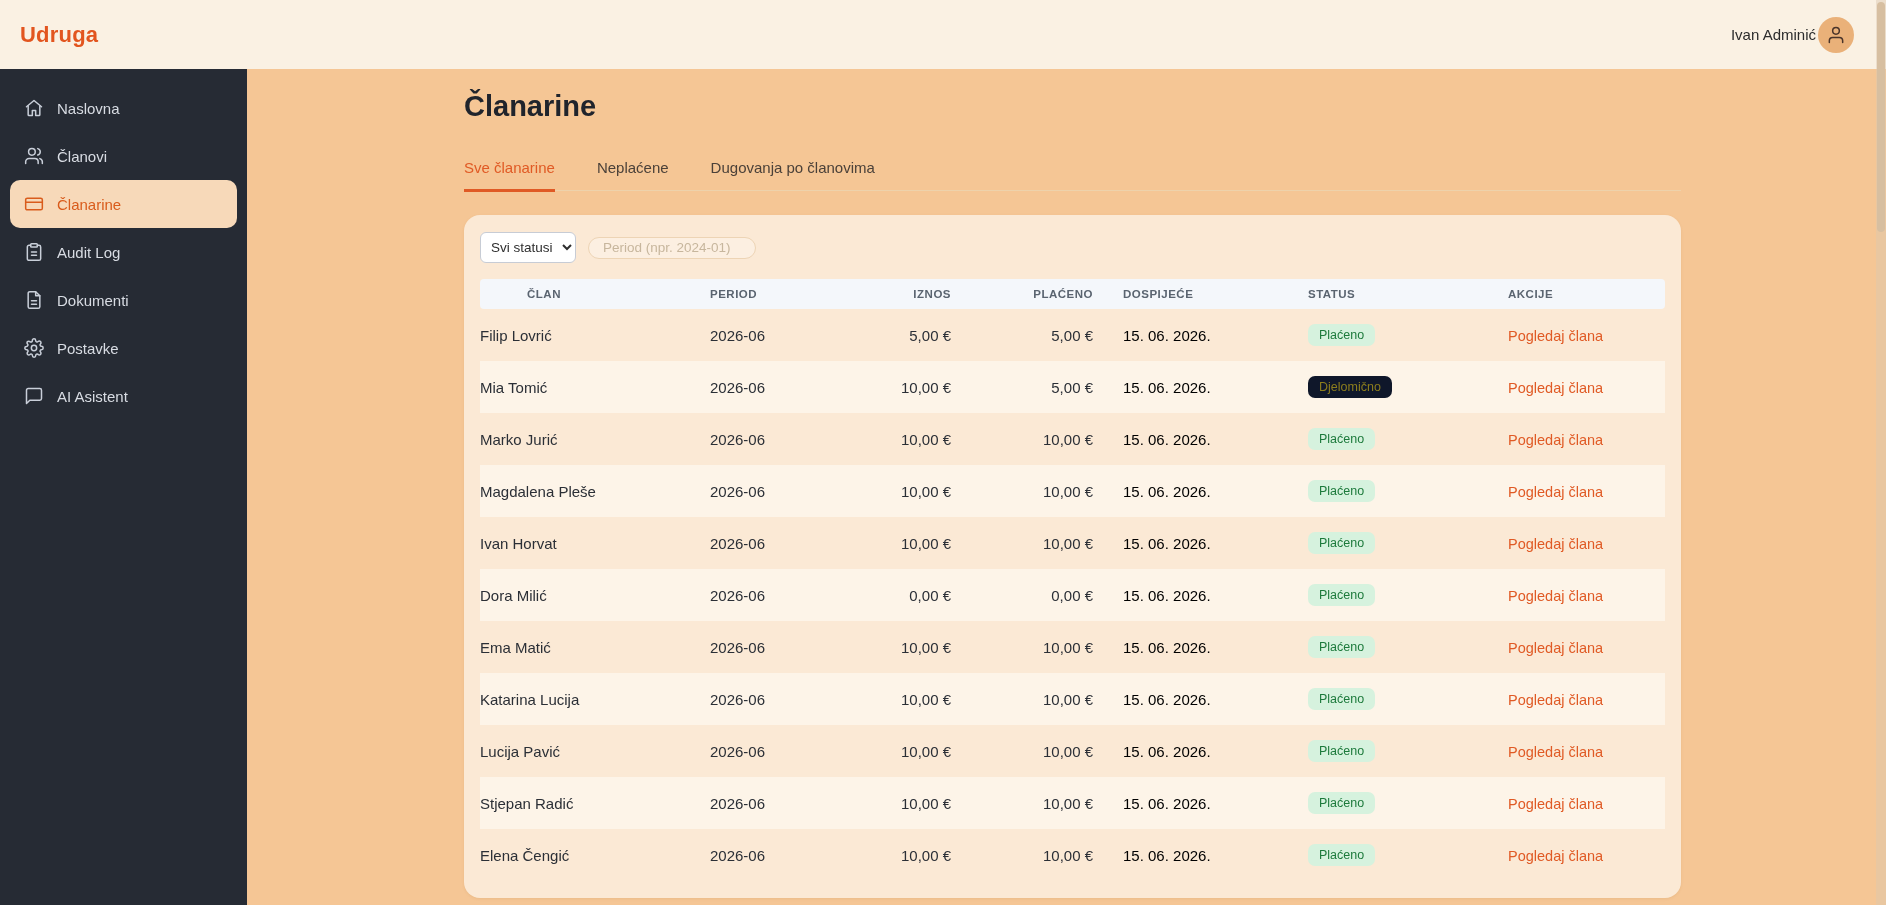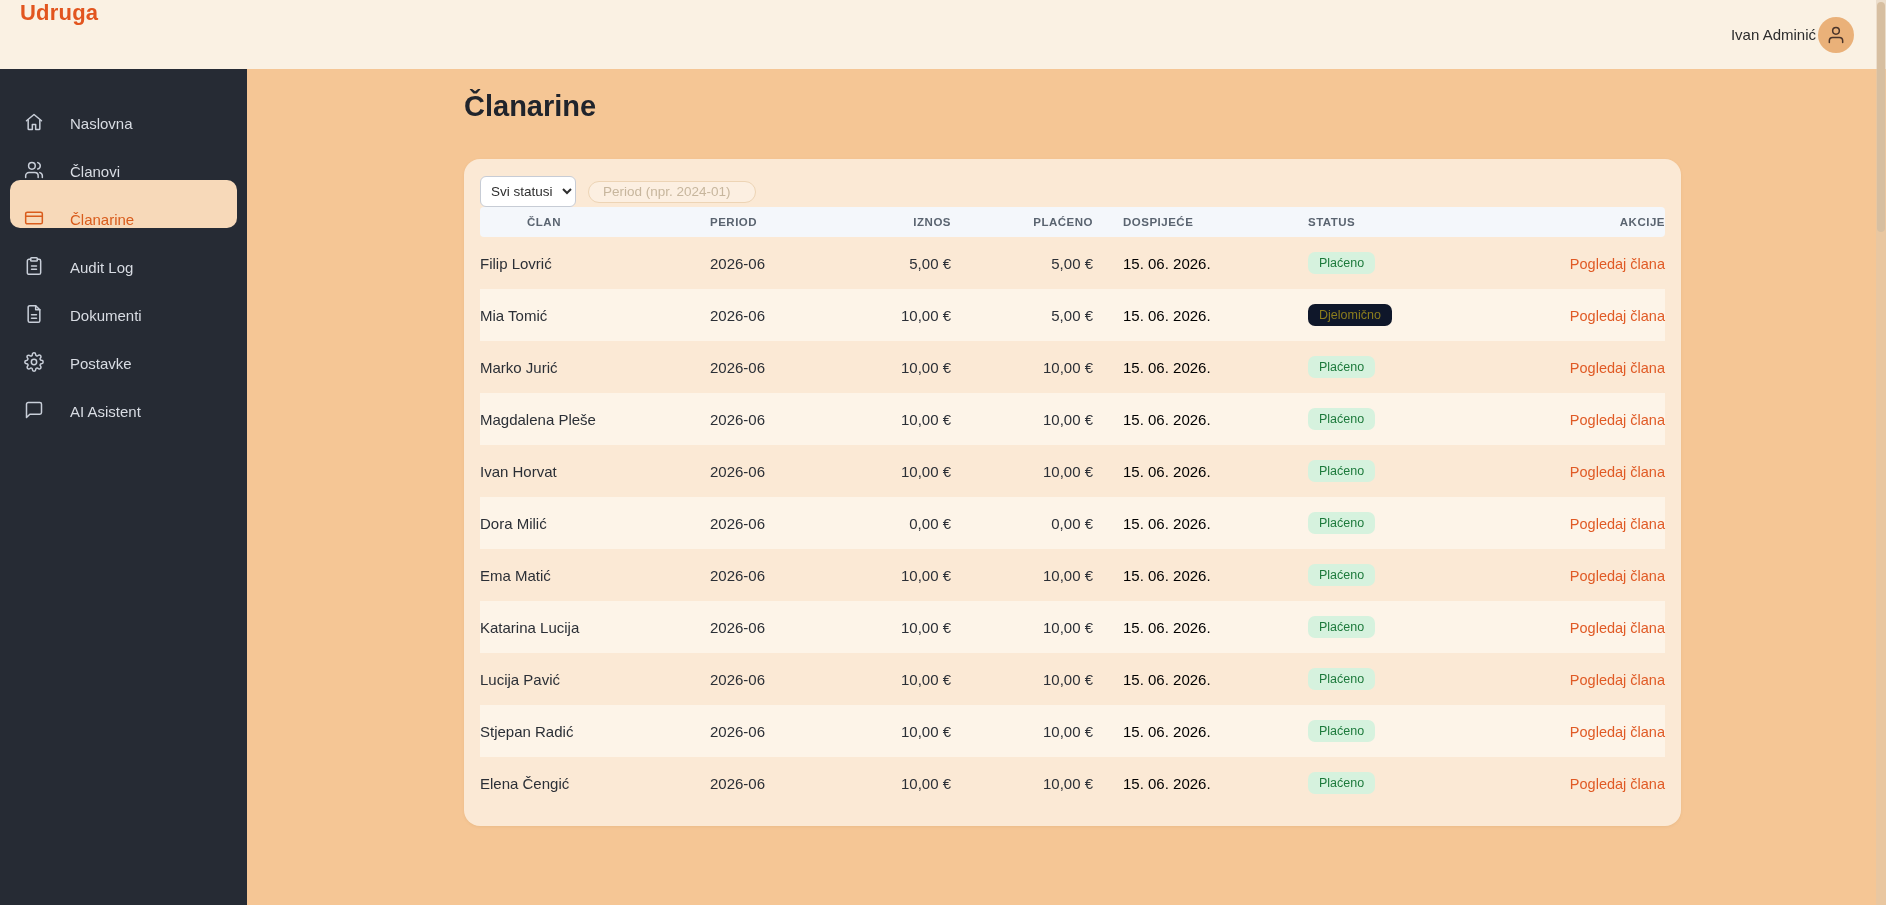--- a/index.html
+++ b/index.html
@@ -2,62 +2,62 @@
 <html><head>
 <meta charset="utf-8">
 <style>
   * { margin:0; padding:0; box-sizing:border-box; }
   html, body { width:1886px; height:905px; overflow:hidden; }
   body { font-family:"Liberation Sans","DejaVu Sans",sans-serif; background:#f5c695; }
 
   .app { display:grid; grid-template-columns:247px 1fr; grid-template-rows:69px 1fr; width:1886px; height:905px; }
 
   
-  .topbar { grid-column:1/3; background:#faf1e3; display:flex; justify-content:space-between; padding:0 32px 0 20px; }
+  .topbar { grid-column:1/3; background:#faf1e3; display:flex; align-items:center; justify-content:space-between; padding:0 32px 0 20px; }
   .logo { font-size:22px; font-weight:700; color:#e2551f; letter-spacing:.2px; }
   .topbar-right { display:flex; align-items:center; gap:2px; }
   .user-name { font-size:15px; color:#2c2c2c; font-weight:500; }
   .avatar { width:36px; height:36px; border-radius:50%; background:#eab179; border:none; display:flex; align-items:center; justify-content:center; cursor:pointer; color:#4a342a; }
   .avatar svg { width:20px; height:20px; }
 
   
   .sidebar { background:#262b34; padding-top:15px; overflow:hidden; }
-  .side-item { height:48px; margin:0 10px; display:flex; align-items:flex-end; gap:26px; padding:0 14px; border-radius:10px; color:#d8dce3; font-size:15px; cursor:pointer; }
+  .side-item { height:48px; margin:0 10px; display:flex; align-items:center; gap:13px; padding:0 14px; border-radius:10px; color:#d8dce3; font-size:15px; cursor:pointer; }
   .side-item .icn { display:flex; width:20px; height:20px; color:#c9cfd9; flex:none; }
   .side-item .icn svg { width:20px; height:20px; }
   .side-item.active { background:#f7d9b9; color:#d95c1c; font-weight:500; }
   .side-item.active .icn { color:#d95c1c; }
 
   
   .main { padding:21px 0 0 217px; overflow:hidden; }
   .page-title { font-size:29px; font-weight:700; color:#20242c; margin:0 0 36px; }
   .content { width:1217px; }
 
   .tabs { display:flex; gap:42px; border-bottom:1px solid #eed2ab; }
   .tab { padding-bottom:13px; border-bottom:3px solid transparent; margin-bottom:-2px; font-size:15px; color:#4b4139; cursor:pointer; }
   .tab.active { color:#e05a25; border-color:#e05a25; }
 
   .panel { margin-top:24px; background:#fbe9d5; border-radius:16px; padding:17px 16px; box-shadow:0 1px 3px rgba(150,95,40,.10); }
 
-  .filters { display:flex; align-items:center; gap:12px; }
+  .filters { display:flex; align-items:center; gap:12px; margin-bottom:16px; }
   .status-select { height:31px; border:1px solid #c7ccd5; border-radius:6px; background:#ffffff; font-family:"Liberation Sans","DejaVu Sans",sans-serif; font-size:13.5px; color:#2e2e2e; padding:0 6px; }
   .period-input { height:22px; width:168px; border:1px solid #edd4b5; border-radius:16px; background:rgba(255,255,255,.30); padding:0 14px; font-family:"Liberation Sans","DejaVu Sans",sans-serif; font-size:13.5px; color:#4a4a4a; outline:none; }
   .period-input::placeholder { color:#c7b69d; }
 
   table { width:100%; border-collapse:collapse; table-layout:fixed; }
   thead th { background:#f4f7fb; font-size:11.5px; font-weight:700; color:#5a6470; letter-spacing:.5px; padding:9px 0; text-align:left; }
   thead th:first-child { border-radius:4px 0 0 4px;padding-left:47px; }
   thead th:last-child { border-radius:0 4px 4px 0; }
   tbody td { padding:15px 0; font-size:15px; color:#2b2f36; }
   tbody tr:nth-child(even) { background:#fdf4e8; }
 
   .c2, .c3 { text-align:right; }
   .c4 { padding-left:30px !important; }
   td.c4 { color:#000000; }
-  .c6 { text-align:right; }
+  .c6 { text-align:left; }
 
   .badge { display:inline-block; padding:4px 11px; border-radius:7px; font-size:12.5px; font-weight:500; }
   .badge.paid { background:#d6f2de; color:#1d7a3c; }
   .badge.partial { background:#0f172a; color:#8c7d1d; }
 
   .row-link { color:#e05a25; font-size:14.5px; cursor:pointer; text-decoration:none; }
 
   
   .scrollbar { position:fixed; top:0; right:0; width:10px; height:905px; background:rgba(220,200,175,.45); }
   .scrollbar .thumb { position:absolute; top:2px; left:1px; width:8px; height:230px; border-radius:4px; background:#d7bfa1; }
@@ -149,20 +149,25 @@
             </svg>
           </span>
           <span>AI Asistent</span>
         </div>
       </nav>
   </aside>
 
   <main class="main">
     <h1 class="page-title">Članarine</h1>
     <div class="content">
+      <div class="tabs" id="tabs">
+          <div class="tab active">Sve članarine</div>
+          <div class="tab">Neplaćene</div>
+          <div class="tab">Dugovanja po članovima</div>
+        </div>
 
       <section class="panel">
         <div class="filters">
           <select class="status-select" id="status-select"><option>Svi statusi</option></select>
           <input class="period-input" type="text" placeholder="Period (npr. 2024-01)" style="">
         </div>
 
         <table>
           <colgroup>
             <col style="width:230px">

